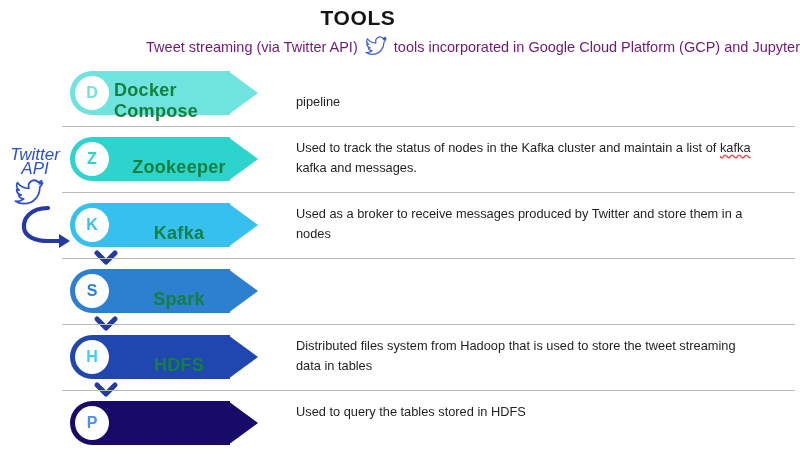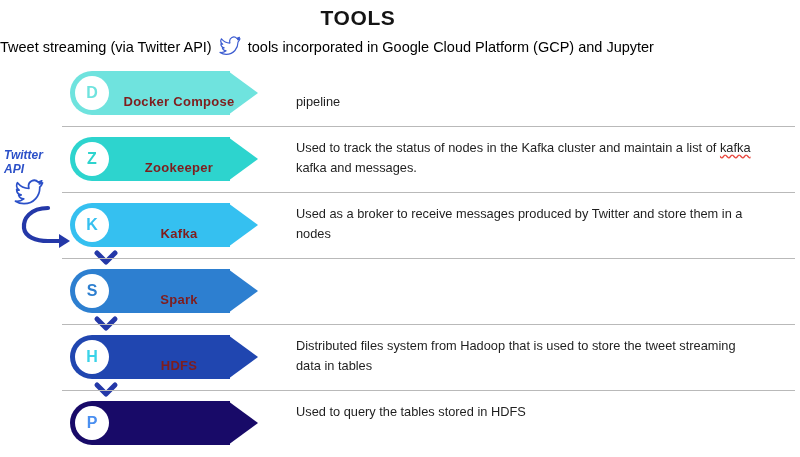--- a/index.html
+++ b/index.html
@@ -33,23 +33,23 @@
     font-size: 21px;
     font-weight: bold;
     letter-spacing: 0.6px;
     color: #141414;
   }
   #subtitle {
     position: absolute;
     left: 0;
     top: 36px;
     width: 800px;
-    text-align: left;
+    text-align: right;
     font-size: 14.5px;
-    color: #000000;
+    color: #701a75;
     white-space: nowrap;
   }
   #subtitle .seg { vertical-align: middle; }
   .twitter-inline {
     display: inline-block;
     vertical-align: -5px;
     margin: 0 3px;
   }
 
   
@@ -121,22 +121,22 @@
   }
   .chev-label {
     position: absolute;
     left: 44px;
     top: 0;
     width: 130px;
     height: 60px;
     display: flex;
     align-items: center;
     justify-content: center;
-    color: #7f1d1d;
-    font-size: 13px;
+    color: #15803d;
+    font-size: 18px;
     font-weight: bold;
     letter-spacing: 0.3px;
   }
 
   
   .desc {
     position: absolute;
     left: 296px;
     top: 12px;
     width: 498px;
@@ -164,23 +164,24 @@
     left: 4px;
     top: 148px;
     width: 66px;
     height: 100px;
   }
   #twitter-label {
     position: absolute;
     left: 0;
     top: 0;
     width: 62px;
-    font-size: 12px;
+    text-align: center;
+    font-size: 17px;
     font-style: italic;
-    font-weight: bold;
+    font-weight: normal;
     color: #2b50c8;
     line-height: 14px;
   }
   #twitter-bird-big {
     position: absolute;
     left: 10px;
     top: 31px;
   }
   #twitter-curve {
     position: absolute;

